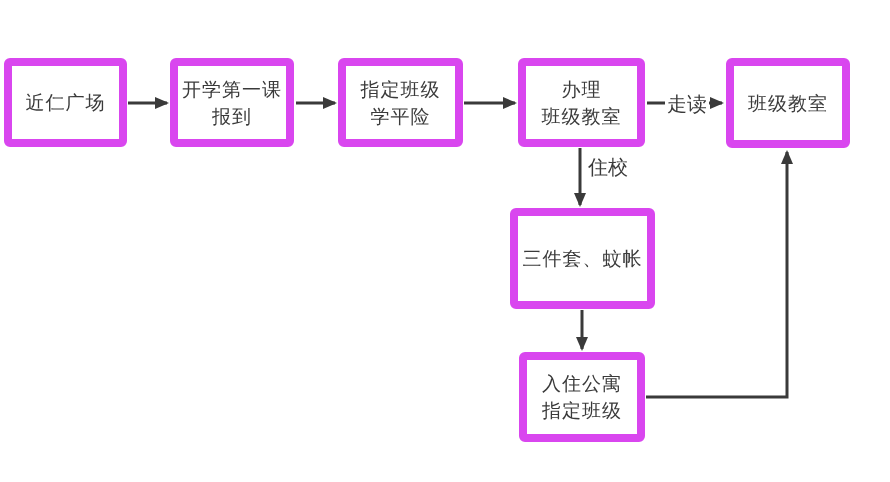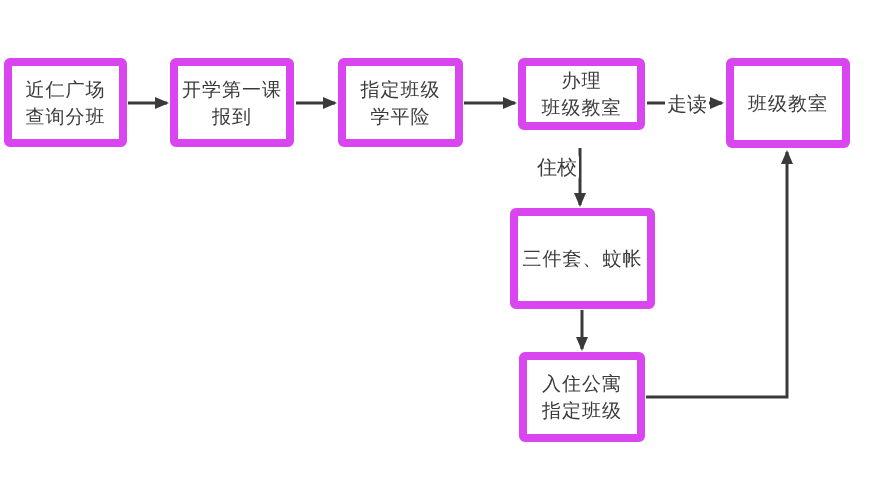--- a/index.html
+++ b/index.html
@@ -35,40 +35,40 @@
     text-align: center;
     color: #3a3a3a;
     font-size: 19px;
     line-height: 27px;
     letter-spacing: 1px;
   }
   .node span { display: block; white-space: nowrap; }
   .n1 { left: 4px;   top: 58px;  width: 123px; height: 89px; }
   .n2 { left: 170px; top: 58px;  width: 124px; height: 89px; }
   .n3 { left: 338px; top: 58px;  width: 125px; height: 89px; }
-  .n4 { left: 518px; top: 58px;  width: 127px; height: 72px; }
+  .n4 { left: 518px; top: 58px;  width: 127px; height: 89px; }
   .n5 { left: 726px; top: 58px;  width: 124px; height: 90px; }
   .n6 { left: 510px; top: 208px; width: 145px; height: 101px; }
   .n7 { left: 519px; top: 352px; width: 126px; height: 90px; text-align: center; }
   .edge-label {
     position: absolute;
     box-sizing: border-box;
     background: #ffffff;
     border-radius: 5px;
     color: #3a3a3a;
     font-size: 20px;
     display: flex;
     align-items: center;
     justify-content: center;
     white-space: nowrap;
     padding: 1px 4px;
     font-family: Liberation Serif, serif;
   }
   .lbl-day      { left: 665px; top: 91px;  width: 44px; height: 27px; }
-  .lbl-boarding { left: 535px; top: 153px; width: 44px; height: 28px; }
+  .lbl-boarding { left: 586px; top: 153px; width: 44px; height: 28px; }
 </style>
 </head>
 <body>
 
 <div class="canvas">
 
   <svg class="connectors" viewBox="0 0 890 482" xmlns="http://www.w3.org/2000/svg">
     <defs>
       <marker id="arrow" markerUnits="userSpaceOnUse" markerWidth="14" markerHeight="12" refX="12" refY="6" orient="auto">
         <path d="M0,0 L14,6 L0,12 Z" fill="#3a3a3a"></path>
@@ -78,21 +78,20 @@
     <path d="M296,103 H335" fill="none" stroke="#3a3a3a" stroke-width="3" marker-end="url(#arrow)"></path>
     <path d="M464,103 H515" fill="none" stroke="#3a3a3a" stroke-width="3" marker-end="url(#arrow)"></path>
     <path d="M647,103 H722" fill="none" stroke="#3a3a3a" stroke-width="3" marker-end="url(#arrow)"></path>
     <path d="M580,148 V205" fill="none" stroke="#3a3a3a" stroke-width="3" marker-end="url(#arrow)"></path>
     <path d="M582,310 V349" fill="none" stroke="#3a3a3a" stroke-width="3" marker-end="url(#arrow)"></path>
     <path d="M646,397 H787 V152" fill="none" stroke="#3a3a3a" stroke-width="3" marker-end="url(#arrow)"></path>
   </svg>
 
   <div class="node n1">
     <span>近仁广场</span>
-    <span>查询分班</span>
   </div>
 
   <div class="node n2">
     <span>开学第一课</span>
     <span>报到</span>
   </div>
 
   <div class="node n3">
     <span>指定班级</span>
     <span>学平险</span>

